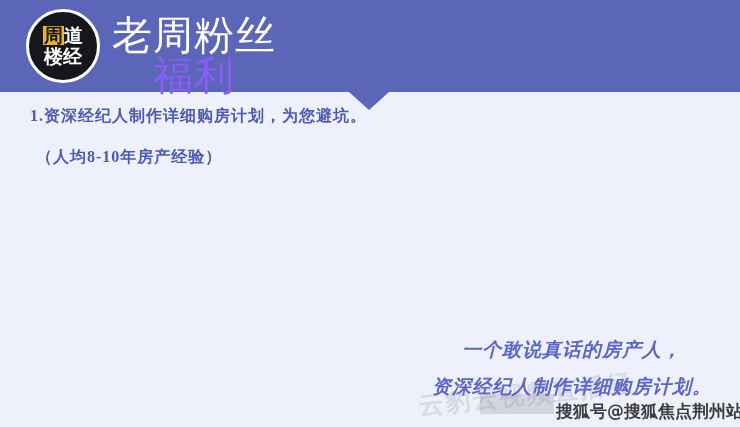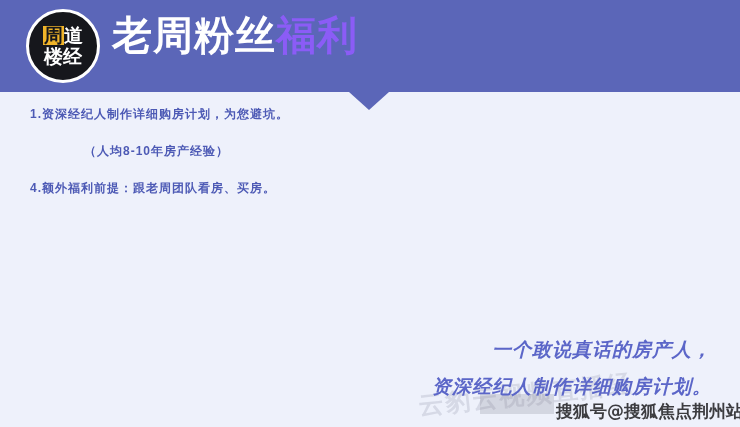--- a/index.html
+++ b/index.html
@@ -76,67 +76,69 @@
     padding: 0 1px;
   }
 
   
   #header-title {
     position: absolute;
     left: 112px;
     top: 15px;
     height: 62px;
     display: flex;
-    align-items: flex-start;
+    align-items: center;
     font-size: 40px;
-    font-weight: bold;
+    font-weight: normal;
     letter-spacing: 1px;
     line-height: 1;
     white-space: nowrap;
     font-family: "DejaVu Sans", "Liberation Sans", sans-serif;
+    flex-direction: column;
   }
   #header-title .white { color: #ffffff; }
   #header-title .red   { color: #8b5cf6; }
 
   
   #body-list {
     position: absolute;
     left: 30px;
     top: 108px;
     width: 690px;
   }
   .body-line {
     color: #4d5ab5;
-    font-size: 12px;
+    font-size: 16px;
     font-weight: bold;
     letter-spacing: 1px;
     line-height: 1;
     margin-bottom: 25px;
     white-space: nowrap;
-    font-family: Liberation Sans, sans-serif;
-  }
-  .body-line.sub { padding-left: 6px; margin-left: 48px; }
+    font-family: Liberation Serif, serif;
+  }
+  .body-line.sub { padding-left: 6px; }
 
   
   #slogan {
     position: absolute;
     right: 28px;
     top: 340px;
     text-align: right;
   }
   .slogan-line {
     color: #5b66c8;
     font-size: 19px;
     font-style: italic;
     font-weight: bold;
     line-height: 1;
     letter-spacing: 1px;
     margin-bottom: 18px;
     white-space: nowrap;
     font-family: "DejaVu Sans", "Liberation Sans", sans-serif;
+    text-align: center;
   }
 
   
   #ghost-watermark {
     position: absolute;
     left: 418px;
     top: 378px;
     font-size: 25px;
     font-weight: bold;
     color: rgba(120,126,150,0.20);
@@ -184,21 +186,20 @@
   </div>
 
   <div id="header-title">
     <span class="white">老周粉丝</span>
       <span class="red">福利</span>
   </div>
 
   <div id="body-list">
     <div class="body-line">1.资深经纪人制作详细购房计划，为您避坑。</div>
     <div class="body-line sub">（人均8-10年房产经验）</div>
-    <div class="body-line">4.额外福利前提：跟老周团队看房、买房。</div>
   </div>
 
   <div id="ghost-watermark">云豹云视频直播经</div>
   <div id="ghost-block"></div>
 
   <div id="slogan">
     <div class="slogan-line">一个敢说真话的房产人，</div>
     <div class="slogan-line">资深经纪人制作详细购房计划。</div>
   </div>
 

